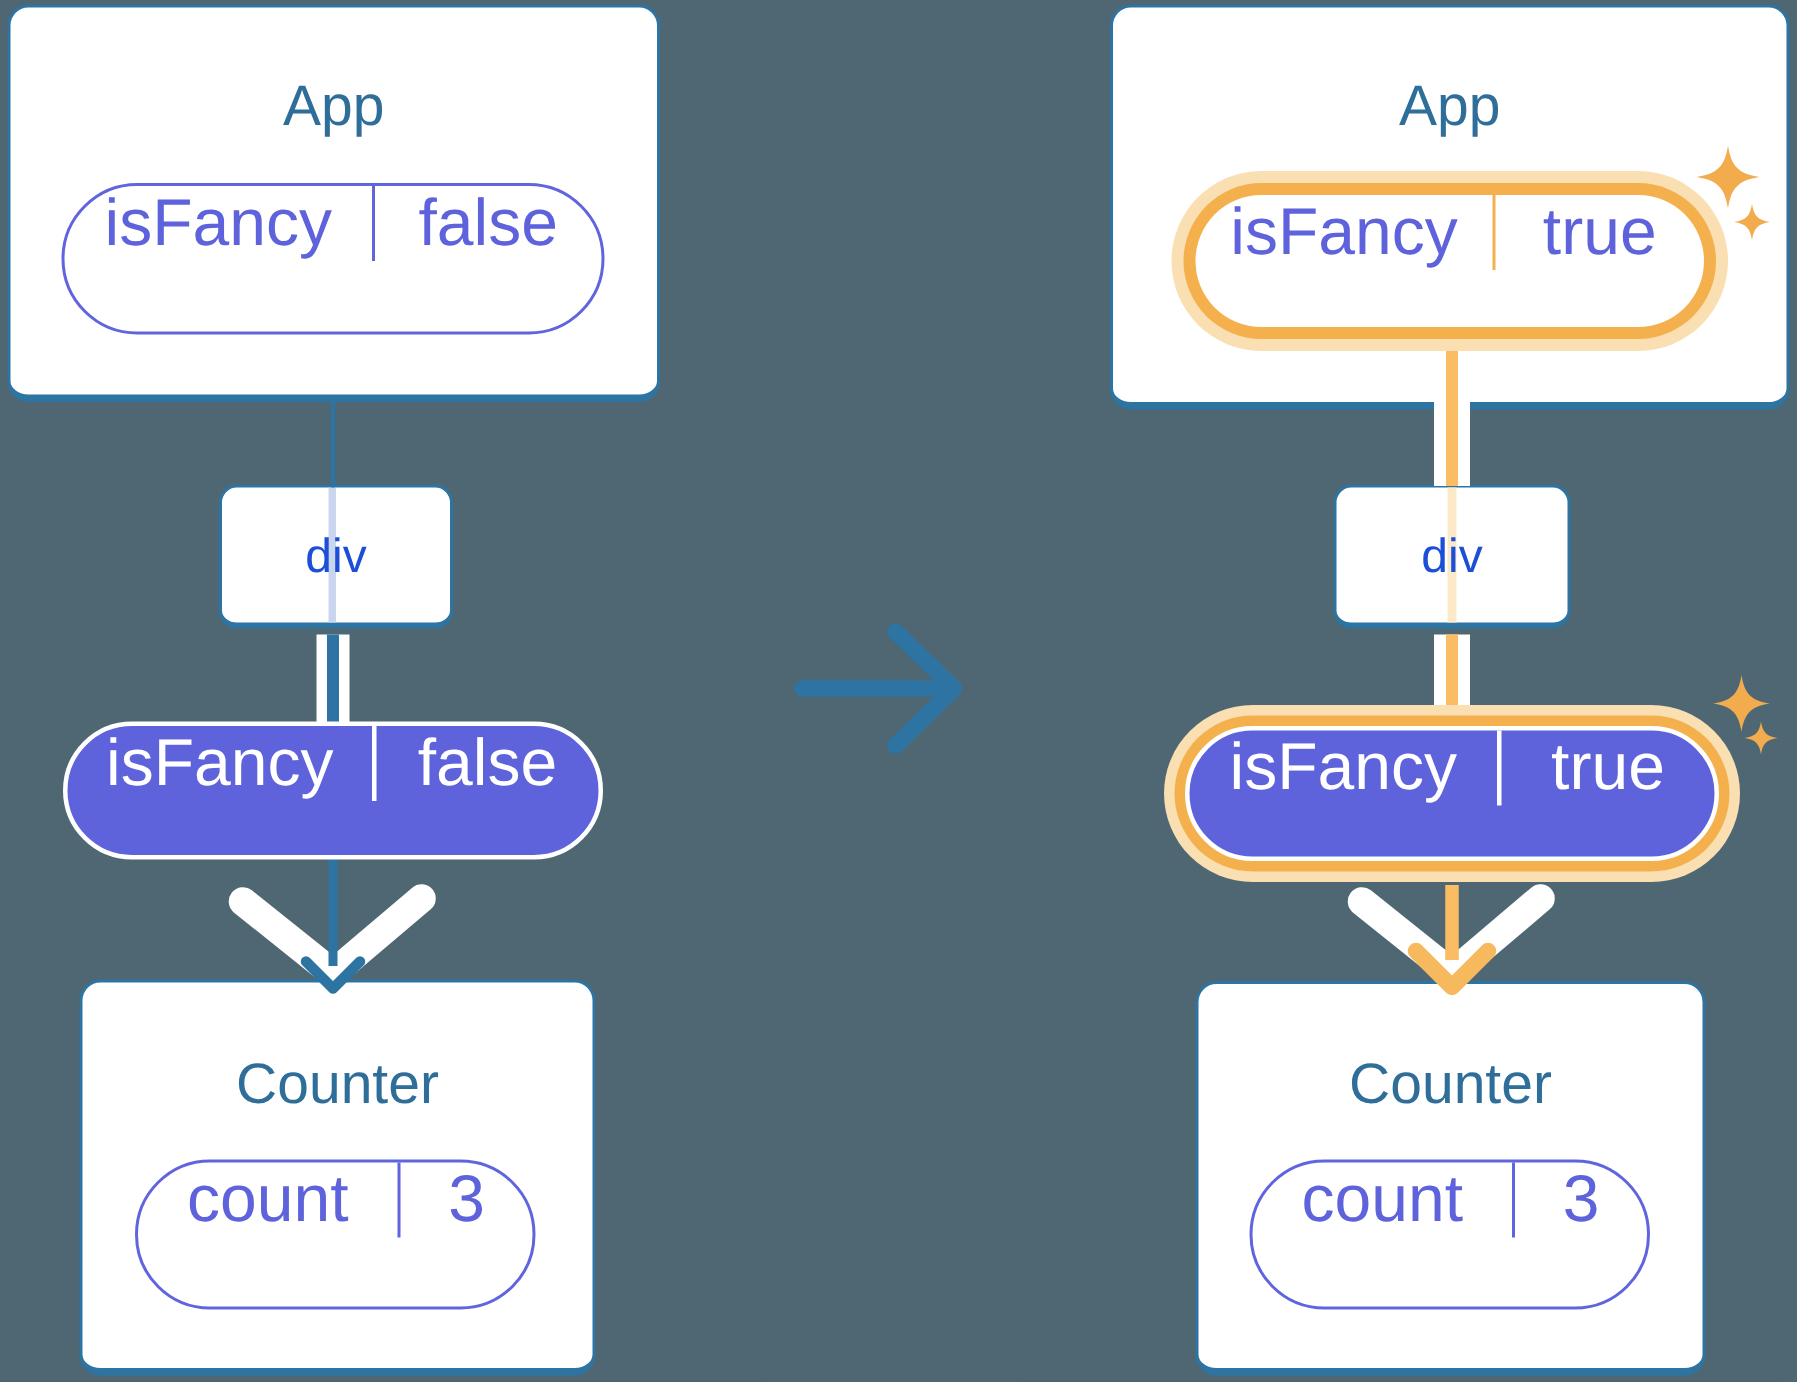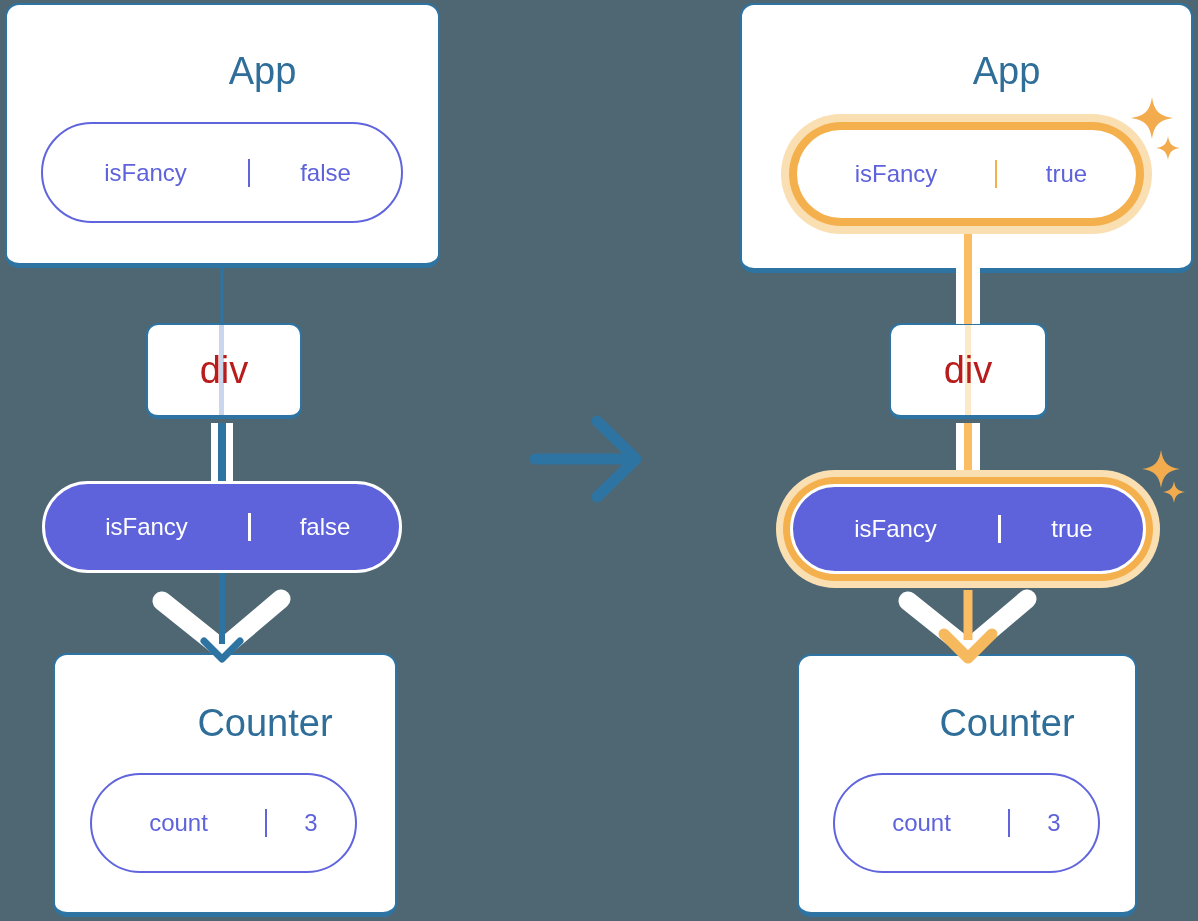--- a/index.html
+++ b/index.html
@@ -8,26 +8,26 @@
     background:#4E6773;
     font-family:"Liberation Sans", sans-serif;
   }
   .box{
     position:absolute;background:#ffffff;
     border:2px solid #2E74A3;border-bottom-width:5px;
     border-radius:14px;box-sizing:border-box;z-index:1;
   }
   .box-title{
     position:absolute;left:0;width:100%;text-align:center;
-    font-size:38px;color:#2E6E99;z-index:2;margin-left:40px;
+    font-size:38px;color:#2E6E99;z-index:2;
   }
   .pill{
-    position:absolute;display:flex;align-items:center;
+    position:absolute;display:flex;align-items:flex-start;
     border-radius:999px;box-sizing:border-box;z-index:3;
-    font-size:24px;
+    font-size:44px;
   }
   .pill .cell{
     display:flex;align-items:center;justify-content:center;
     box-sizing:border-box;
   }
   .pill-light{border:2.5px solid #6065DE;color:#5E63DB;background:transparent;}
   .pill-light .cell-key{border-right:2.5px solid #6065DE;}
   .pill-solid{background:#5E63DB;border:3px solid #ffffff;color:#ffffff;}
   .pill-solid .cell-key{border-right:3px solid #ffffff;}
   .pill-ringed-light{
@@ -35,21 +35,21 @@
     box-shadow:0 0 0 8px #F5B04E,0 0 0 16px #FADFB2;
   }
   .pill-ringed-light .cell-key{border-right:2px solid #F5B04E;}
   .pill-ringed-solid{
     background:#5E63DB;border:3px solid #ffffff;color:#ffffff;
     box-shadow:0 0 0 7px #F5B04E,0 0 0 14px #FADFB2;
   }
   .pill-ringed-solid .cell-key{border-right:3px solid #ffffff;}
   .bold-val{font-weight:400;}
   .thread{position:absolute;top:0;bottom:0;z-index:0;}
-  .div-label{position:relative;z-index:1;font-size:38px;color:#b91c1c;}
+  .div-label{position:relative;z-index:1;font-size:32px;color:#1d4ed8;}
   .div-box{display:flex;align-items:center;justify-content:center;
     border-radius:12px;border-bottom-width:4px;}
   #overlay{position:absolute;left:0;top:0;z-index:2;pointer-events:none;}
   .in-app-flow{position:absolute;z-index:2;background:#FABD64;}
 </style>
 </head>
 <body>
 
 <div id="stage">
 

